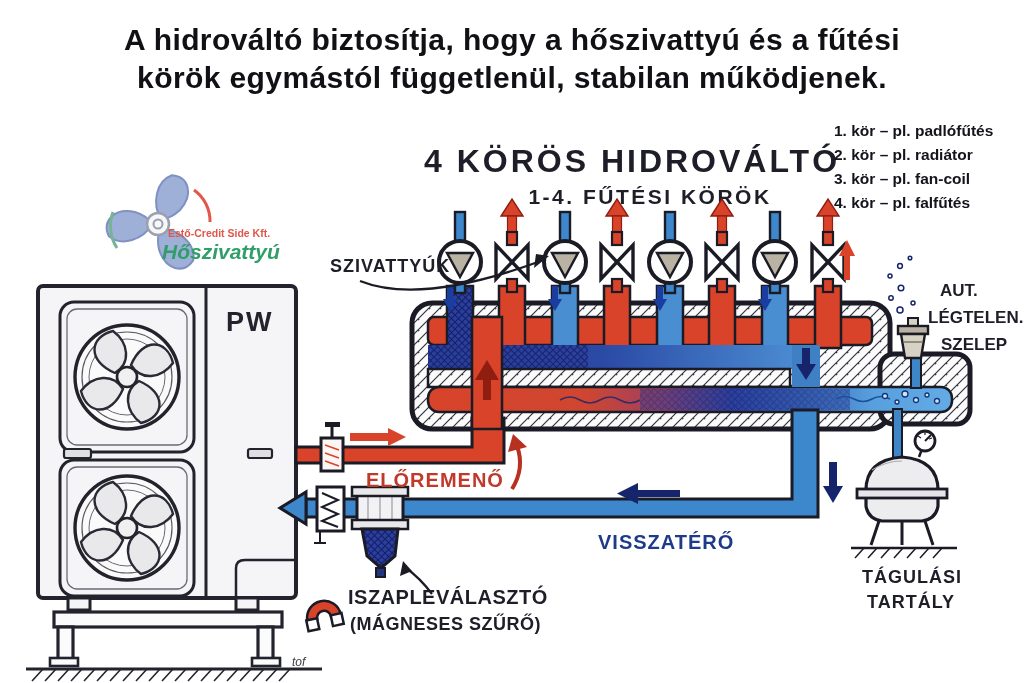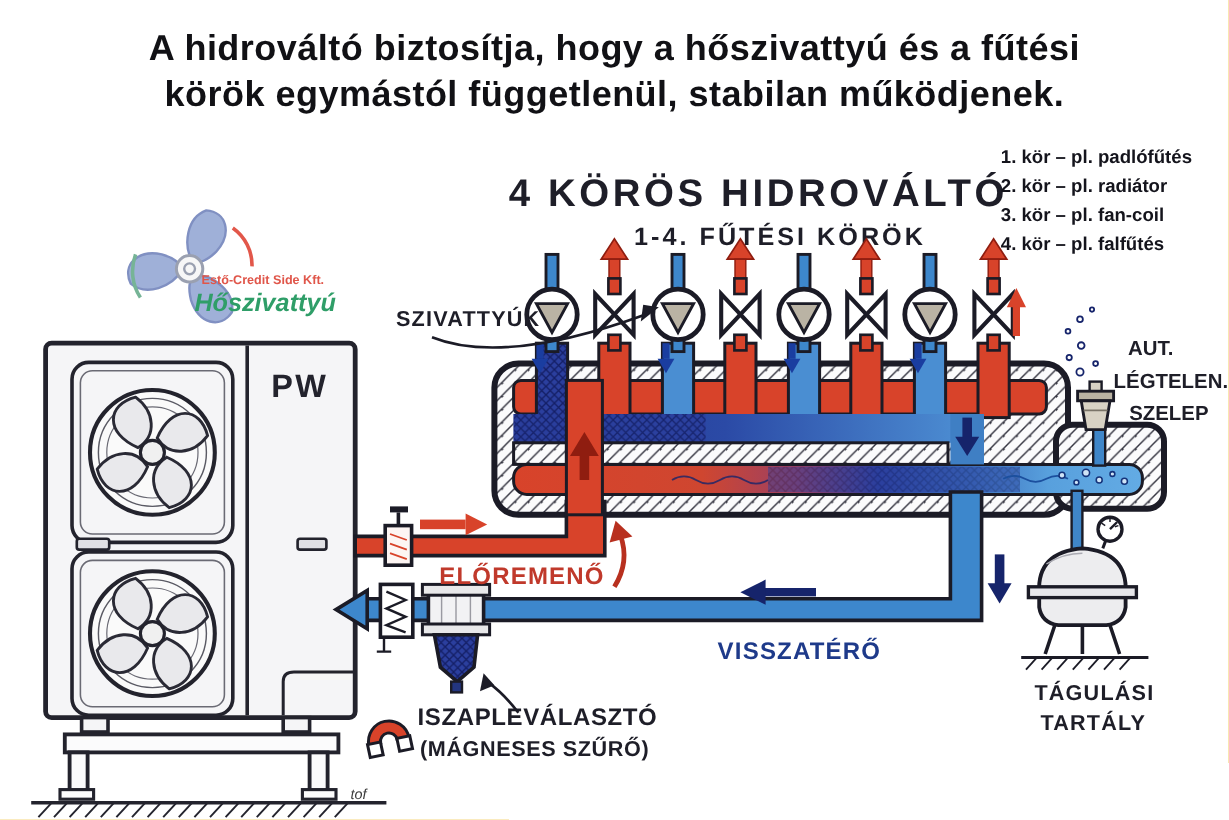--- a/index.html
+++ b/index.html
@@ -1,16 +1,16 @@
 <!DOCTYPE html>
 <html><head>
 <meta charset="utf-8">
 <style>
   html,body{margin:0;padding:0;background:#ffffff;}
-  .canvas{position:relative;width:1024px;height:683px;background:#eab308;overflow:hidden;
+  .canvas{position:relative;width:1024px;height:683px;background:#7dd3fc;overflow:hidden;
           font-family:"Liberation Sans",sans-serif;}
   svg{display:block;}
   text{font-family:"Liberation Sans",sans-serif;}
   .handb{font-weight:bold;fill:#1e1e28;}
 </style>
 </head>
 <body>
 
 <div class="canvas">
 <svg width="1024" height="683" viewBox="0 0 1024 683">

